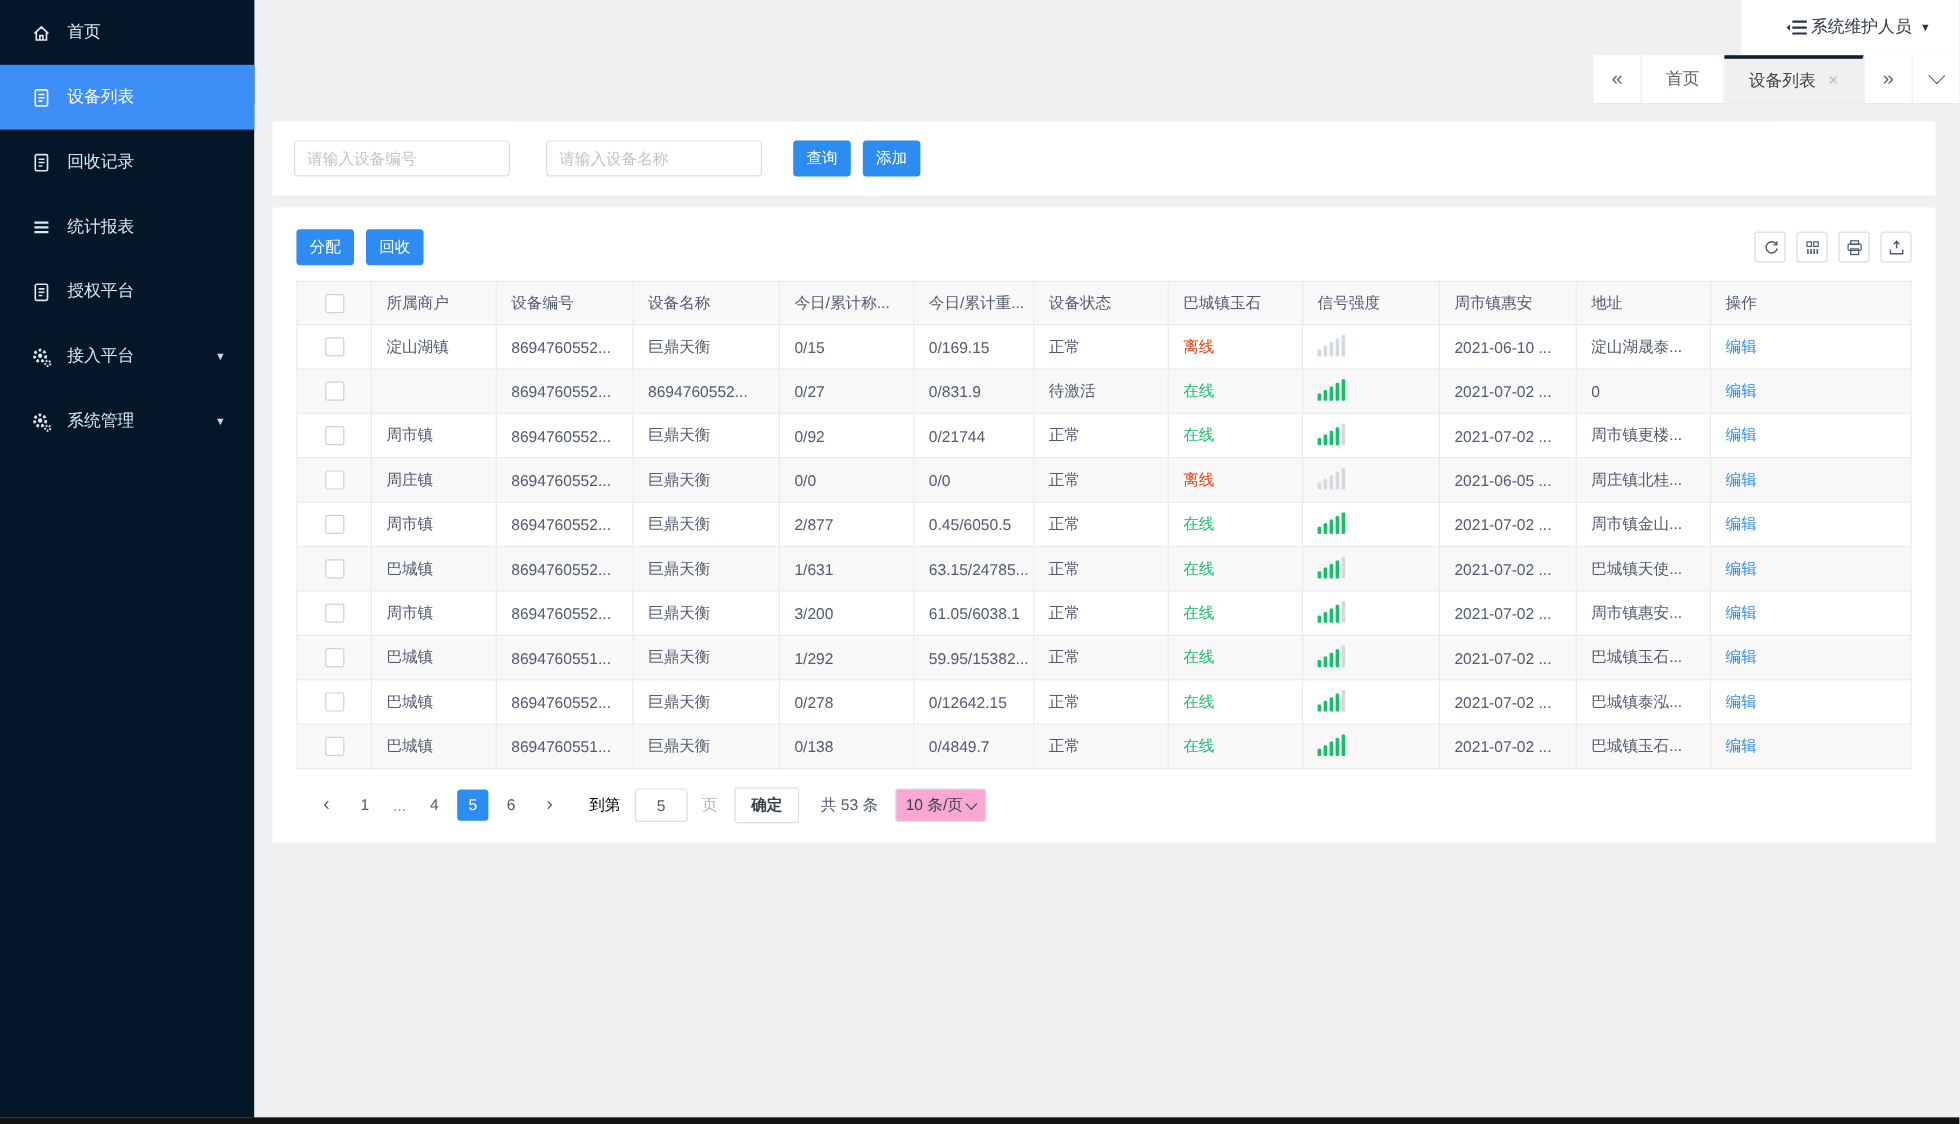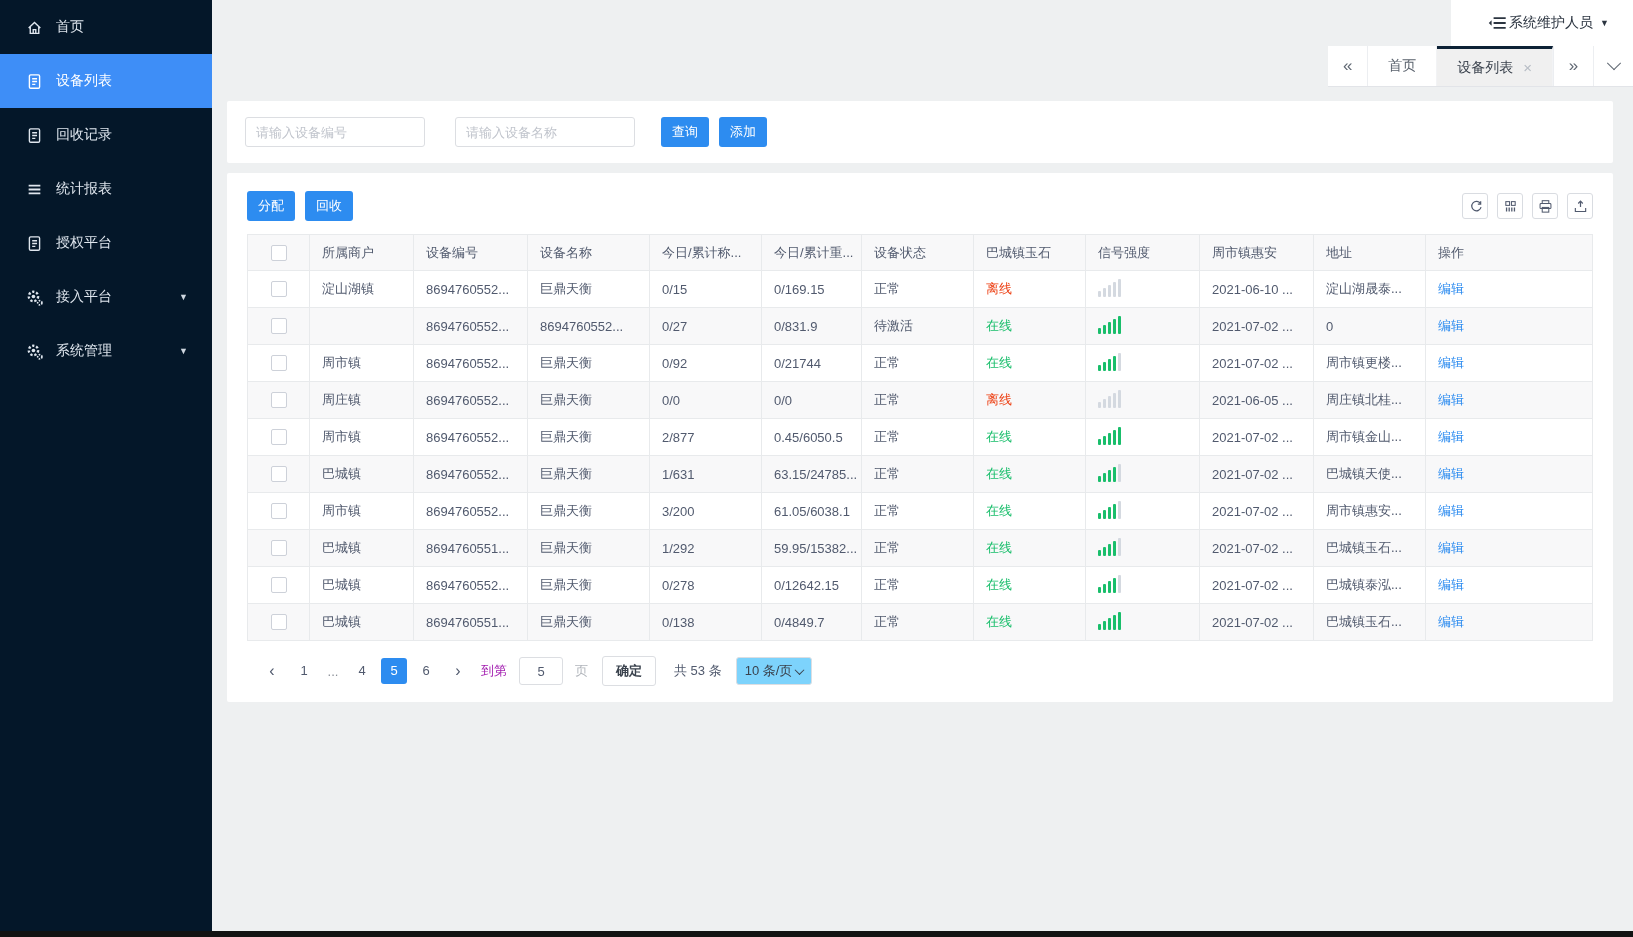--- a/index.html
+++ b/index.html
@@ -61,26 +61,26 @@
   .signal .bar { display:inline-block; width:3px; border-radius:1px; }
   .signal .on { background:#19be6b; }
   .signal .off { background:#d4d9e0; }
   .edit-link { color:#2d8cf0; cursor:pointer; text-decoration:none; }
 
   .pagination { display:flex; align-items:center; padding:15px 0 4px 12px; font-size:13px; color:#515a6e; gap:6px; }
   .pg-arrow { width:26px; height:26px; display:flex; align-items:center; justify-content:center; color:#515a6e; font-size:16px; cursor:pointer; }
   .pg-num { min-width:26px; height:26px; line-height:26px; text-align:center; border-radius:3px; cursor:pointer; padding:0 4px; }
   .pg-num.active { background:#2d8cf0; color:#fff; }
   .pg-ellipsis { color:#8c9199; min-width:20px; text-align:center; }
-  .pg-goto-label { color:#a21caf; margin-left:4px; }
+  .pg-goto-label { color:#000000; margin-left:14px; }
   .pg-page-label { color:#b2b6bc; }
   .goto-input { width:44px; height:28px; border:1px solid #dcdee2; border-radius:3px; text-align:center; font-size:13px; color:#515a6e; outline:none; margin:0 6px; }
   .confirm-btn { height:30px; padding:0 13px; background:#fff; border:1px solid #dcdee2; border-radius:3px; font-size:13px; color:#3a424d; font-weight:bold; cursor:pointer; margin:0 8px; font-family:inherit; }
   .total-label { margin:0 8px 0 4px; }
-  .size-select { height:28px; border:1px solid #dcdee2; border-radius:3px; display:flex; align-items:center; padding:0 8px; gap:4px; cursor:pointer; background:#7dd3fc; color:#3a424d; }
+  .size-select { height:28px; border:1px solid #dcdee2; border-radius:3px; display:flex; align-items:center; padding:0 8px; gap:4px; cursor:pointer; background:#f9a8d4; color:#3a424d; }
   .size-caret { width:7px; height:7px; border-right:1.5px solid #3a424d; border-bottom:1.5px solid #3a424d; transform:rotate(45deg) translate(-1px,-1px); }
 
   .taskbar-strip { height:6px; width:1633px; background:#121212; }
 </style>
 </head>
 <body>
 
 <div class="app">
 
   <aside class="sidebar">

